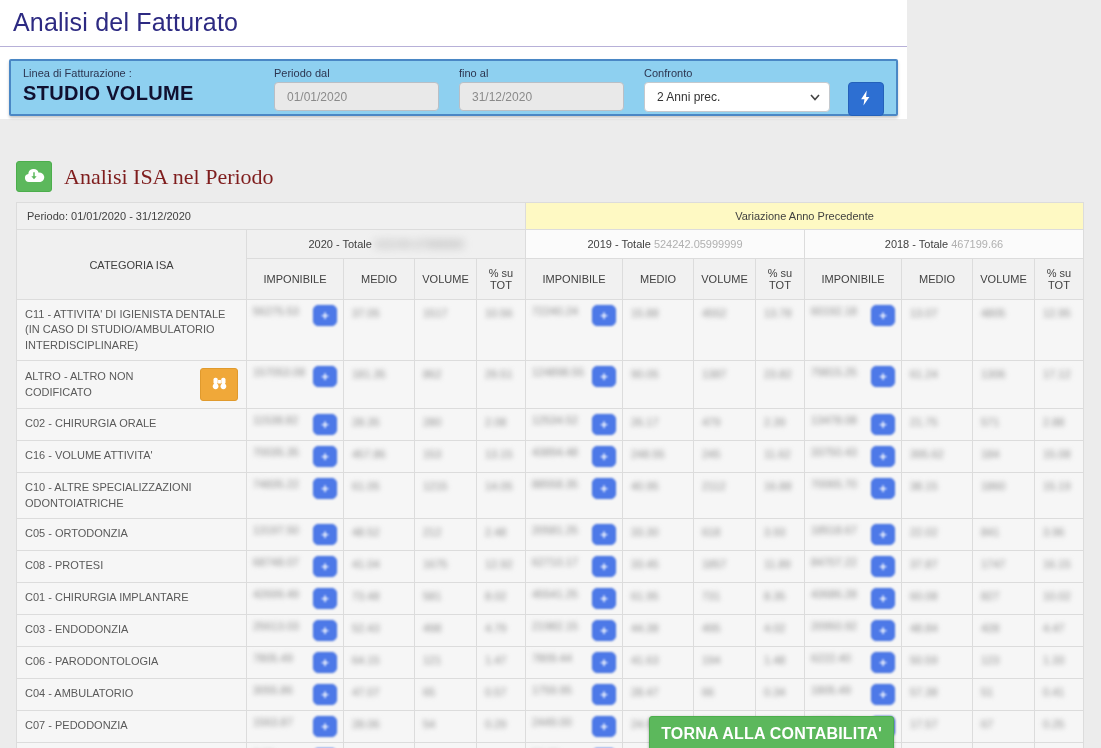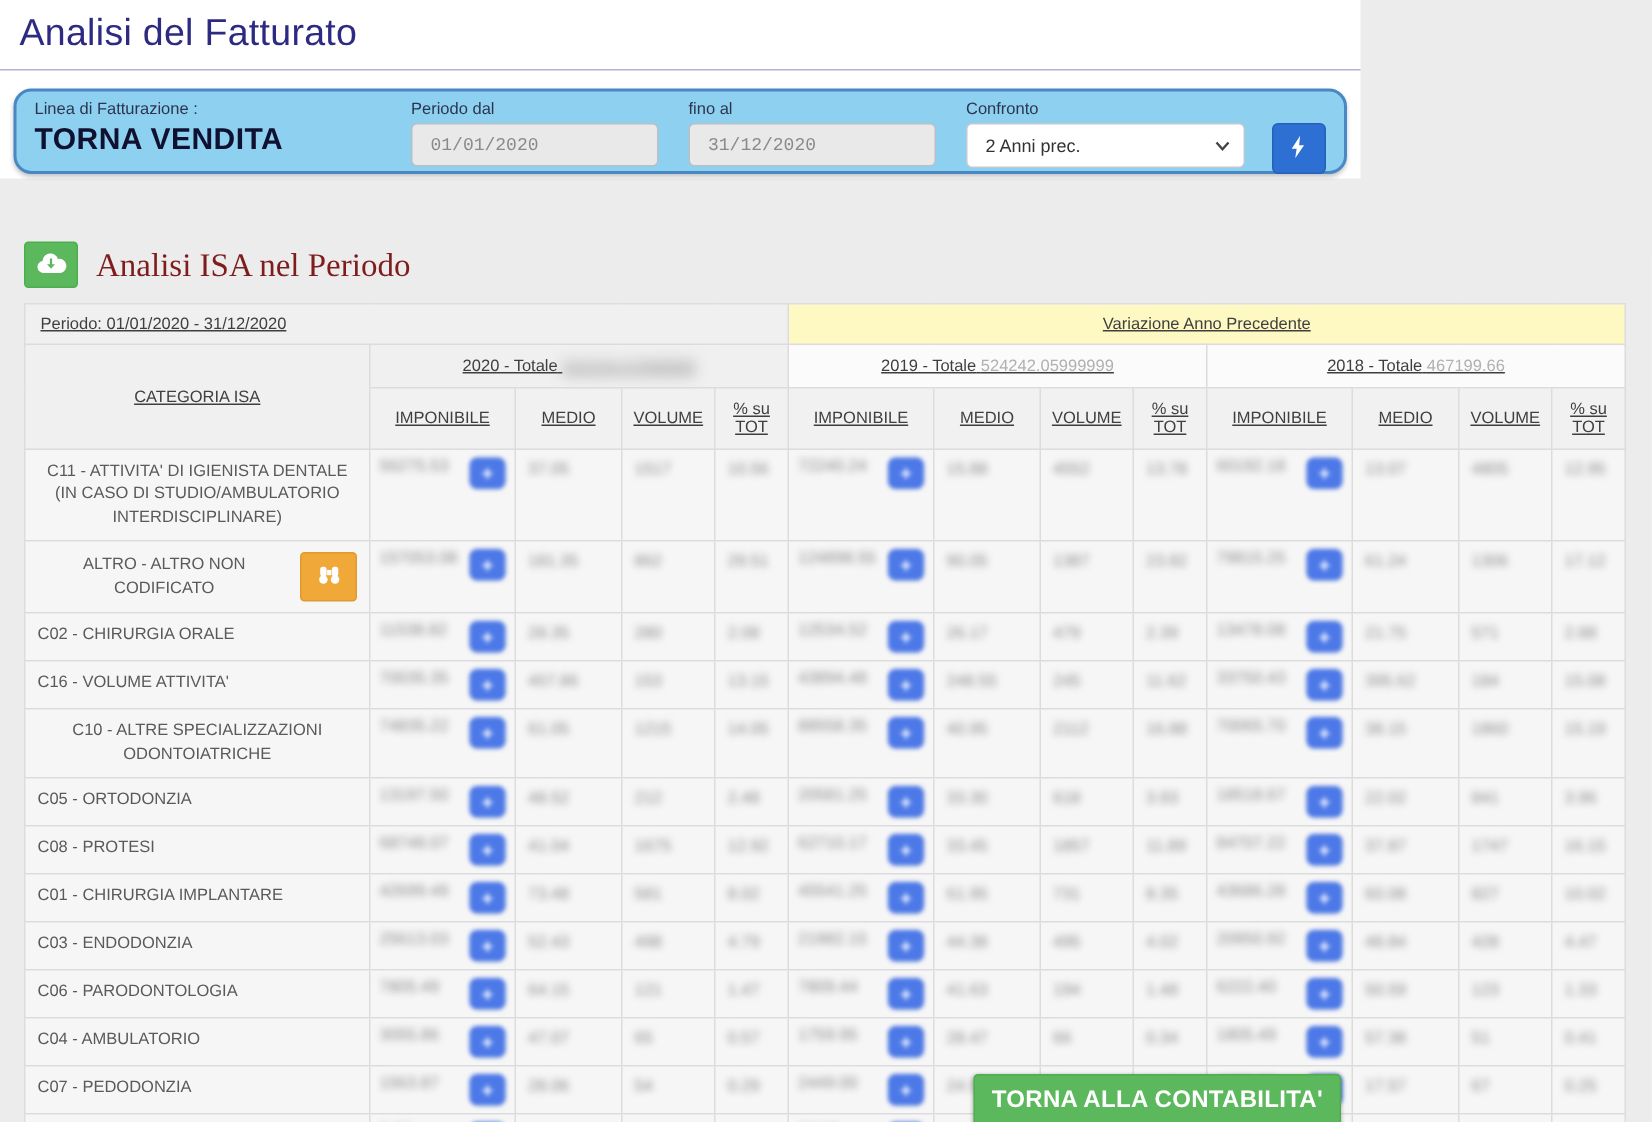--- a/index.html
+++ b/index.html
@@ -7,60 +7,60 @@
     font-family:"Liberation Sans", sans-serif; background:#ececec; }
   .page { position:relative; width:907px; height:748px; }
 
   
   .top-white { background:#ffffff; padding-bottom:3px; }
   h1.page-title { font-size:25px; font-weight:500; color:#2d2a82; padding:8px 0 9px 13px; letter-spacing:.2px; }
   .title-rule { border:none; border-top:1px solid #b7b0d8; }
 
   
   .filter-bar { margin:12px 9px 0 9px; background:#8ed0f0; border:2px solid #4a87c5;
-    border-radius:12px; box-shadow:0 2px 3px rgba(0,0,0,.22);
+    border-radius:2px; box-shadow:0 2px 3px rgba(0,0,0,.22);
     display:flex; align-items:flex-start; padding:6px 12px 9px 12px; height:57px; }
   .fb-left { margin-right:auto; }
   .fb-label { display:block; font-size:11px; color:#2c3550; margin-bottom:3px; }
   .fb-line-value { font-size:20px; font-weight:700; color:#101030; letter-spacing:.3px; }
   .fb-field { margin-left:20px; }
   .fb-input { width:165px; height:29px; background:#e9e9e9; border:1px solid #b9bfc6;
     border-radius:4px; color:#8a8a8a; font-size:12px; padding:0 12px;
-    font-family:Liberation Mono, monospace; }
+    font-family:Liberation Sans, sans-serif; }
   .fb-select-wrap { position:relative; width:186px; }
   .fb-select { width:186px; height:30px; background:#ffffff; border:1px solid #c4c9ce;
     border-radius:4px; color:#333; font-size:12px; padding:0 26px 0 12px;
     -webkit-appearance:none; appearance:none; font-family:"Liberation Sans", sans-serif; }
   .fb-chevron { position:absolute; right:8px; top:8px; pointer-events:none; }
   .run-btn { margin-left:18px; margin-top:15px; width:36px; height:34px; background:#2d6fd2;
     border:1px solid #2461ba; border-radius:4px; cursor:pointer;
     display:flex; align-items:center; justify-content:center; }
 
   
   .main { padding-top:42px; }
   .section-head { display:flex; align-items:center; margin:0 0 10px 16px; }
   .dl-btn { width:36px; height:31px; background:#5cb85c; border:1px solid #4cae4c;
     border-radius:3px; cursor:pointer; display:flex; align-items:center; justify-content:center; margin-right:12px; }
   h2.section-title { font-size:22px; font-weight:400; color:#7f1d1d;font-family:Liberation Serif, serif; }
 
   
   table.isa { width:1067px; margin-left:16px; border-collapse:collapse; background:#f6f6f6; table-layout:fixed; }
   .isa th, .isa td { border:1px solid #dcdcdc; font-size:11px; color:#555; }
-  .isa thead th, .isa thead td { font-weight:400; color:#3f3f3f;text-decoration:underline; }
+  .isa thead th, .isa thead td { font-weight:400; color:#3f3f3f; }
   .period-cell { background:#f0f0f0; text-align:left; padding:7px 10px; font-size:12px; color:#333; }
   .variation-cell { background:#fef9c3; text-align:center; padding:7px 4px; font-size:12px; color:#333; }
   .cat-head { background:#f0f0f0; text-align:center; font-size:11px; padding:4px; }
   .year-head { text-align:center; padding:8px 4px; font-size:12px; }
   .year-gray { background:#f0f0f0; } .year-white { background:#fbfbfb; }
   .sub-head { background:#f1f1f1; text-align:center; padding:8px 2px; font-size:11px; }
   .total-redacted { color:#9a9a9a; filter:blur(4.5px); }
   .total-dim { color:#b0b0b0; filter:blur(0.5px); }
 
   .isa tbody td { vertical-align:top; background:#f6f6f6; }
-  .cat-cell { padding:7px 8px;text-align:center; }
+  .cat-cell { padding:7px 8px; }
   .cat-wrap { display:flex; align-items:center; justify-content:space-between; min-height:16px; }
   .cat-wrap > span { line-height:1.4; color:#5a5a5a; }
   .flag-btn { flex:0 0 auto; width:38px; height:33px; background:#f0a839; border:1px solid #e09a2d;
     border-radius:3px; cursor:pointer; display:flex; align-items:center; justify-content:center; margin-left:6px; }
   .imp-cell { padding:5px 6px; }
   .imp-wrap { display:flex; align-items:flex-start; justify-content:space-between; }
   .num-cell { padding:7px 8px; }
   .redacted { color:#8d8d8d; filter:blur(2.6px); user-select:none; }
   .expand-btn { width:24px; height:21px; background:#4d79e8; border:1px solid #3d6adb; border-radius:5px;
     cursor:pointer; display:flex; align-items:center; justify-content:center; padding:0; }
@@ -79,21 +79,21 @@
 
 <div class="page">
 
   <div class="top-white">
     <h1 class="page-title">Analisi del Fatturato</h1>
     <hr class="title-rule">
 
     <div class="filter-bar">
       <div class="fb-left">
         <span class="fb-label">Linea di Fatturazione :</span>
-        <span class="fb-line-value">TORNA VENDITA</span>
+        <span class="fb-line-value">STUDIO VOLUME</span>
       </div>
       <div class="fb-field">
         <span class="fb-label">Periodo dal</span>
         <input class="fb-input" readonly="" value="01/01/2020" style="">
       </div>
       <div class="fb-field">
         <span class="fb-label">fino al</span>
         <input class="fb-input" readonly="" value="31/12/2020" style="">
       </div>
       <div class="fb-field">

